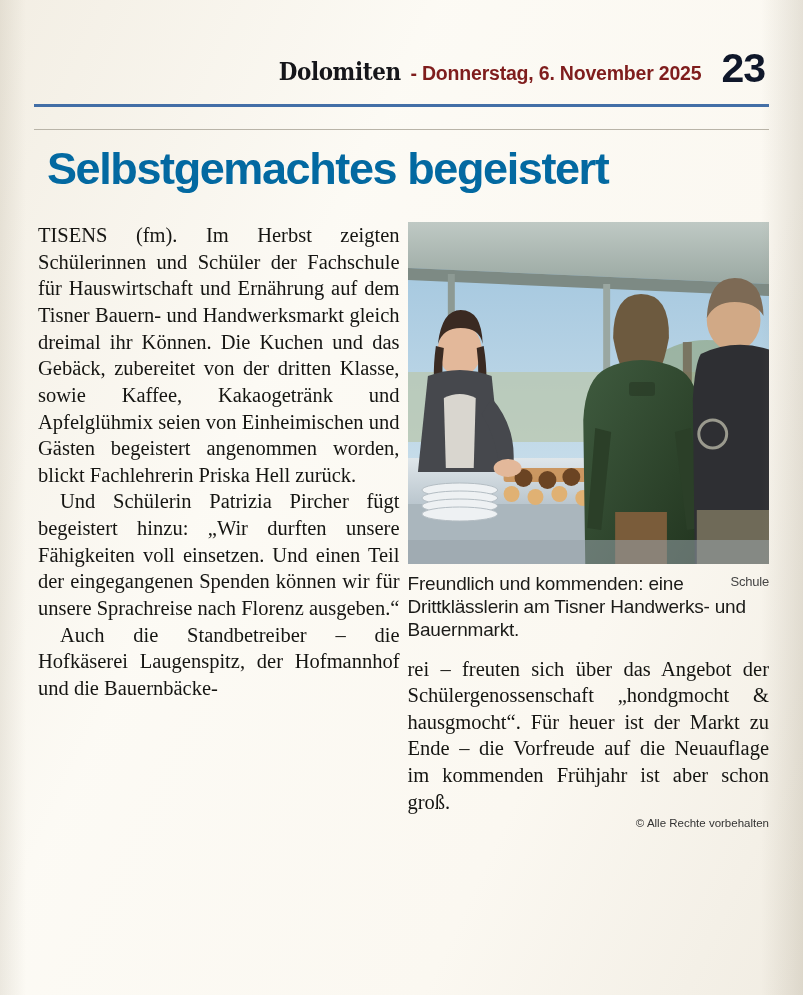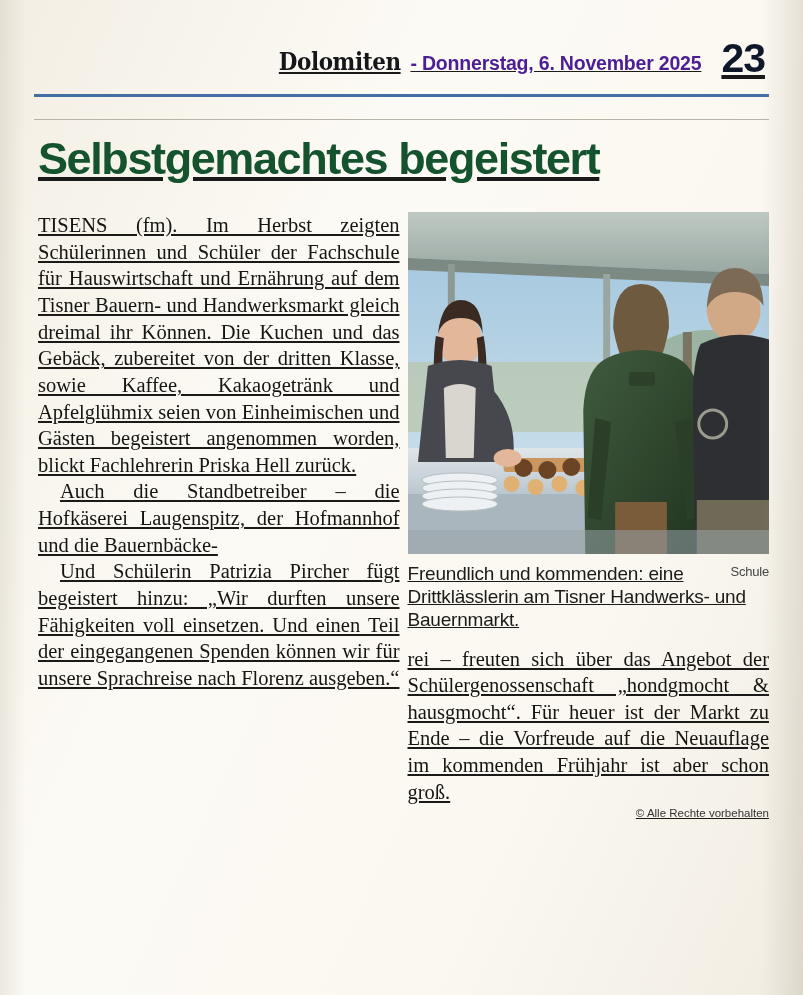--- a/index.html
+++ b/index.html
@@ -19,23 +19,22 @@
   .paper {
     position: absolute;
     inset: 0;
     background:
       linear-gradient(115deg, rgba(241,236,225,0.85) 0%, rgba(253,251,246,0.2) 35%, rgba(250,246,238,0.5) 70%, rgba(238,233,222,0.8) 100%),
       #fcfaf4;
   }
   .page {
     position: absolute;
     inset: 0;
-    padding: 4px 34px;
+    padding: 14px 34px;
     box-sizing: border-box;
-    text-decoration: underline;
   }
 
   
   .masthead {
     position: relative;
     height: 96px;
   }
   .masthead-inner {
     display: flex;
     align-items: flex-end;
@@ -52,21 +51,21 @@
     color: #15161a;
     transform: scaleX(0.86);
     transform-origin: right bottom;
     white-space: nowrap;
     font-style: normal;
   }
   .masthead-date {
     font-family: "Liberation Sans", sans-serif;
     font-weight: bold;
     font-size: 19.5px;
-    color: #4c1d95;
+    color: #7f1d1d;
     white-space: nowrap;
     letter-spacing: -0.2px;
     padding-bottom: 1px;
   }
   .page-number {
     font-family: "Liberation Sans", sans-serif;
     font-weight: bold;
     font-size: 41px;
     line-height: 0.82;
     color: #0f172a;
@@ -85,23 +84,23 @@
     background: #b9b4a8;
   }
 
   
   .headline {
     font-family: "Liberation Sans", sans-serif;
     font-weight: bold;
     font-size: 45px;
     line-height: 1.02;
     letter-spacing: -1.4px;
-    color: #14532d;
+    color: #0369a1;
     margin-top: 36px;
-    margin-left: 4px;
+    margin-left: 13px;
   }
   .subhead {
     font-family: "Liberation Sans", sans-serif;
     font-size: 21.5px;
     line-height: 1.12;
     margin-top: 13px;
     margin-left: 4px;
     color: #15150f;
     letter-spacing: -0.3px;
   }
@@ -211,22 +210,22 @@
     <div class="rule-blue"></div>
     <div class="rule-gray"></div>
   </div>
 
   <h1 class="headline">Selbstgemachtes begeistert</h1>
 
   <div class="body-area">
 
     <div class="col">
       <p>TISENS (fm). Im Herbst zeigten Schülerinnen und Schüler der Fachschule für Hauswirtschaft und Ernährung auf dem Tisner Bauern- und Handwerksmarkt gleich dreimal ihr Können. Die Kuchen und das Gebäck, zubereitet von der dritten Klasse, sowie Kaffee, Kakaogetränk und Apfelglühmix seien von Einheimischen und Gästen begeistert angenommen worden, blickt Fachlehrerin Priska Hell zurück.</p>
+      <p>Und Schülerin Patrizia Pircher fügt begeistert hinzu: „Wir durften unsere Fähigkeiten voll einsetzen. Und einen Teil der eingegangenen Spenden können wir für unsere Sprachreise nach Florenz ausgeben.“</p>
       <p>Auch die Standbetreiber – die Hofkäserei Laugenspitz, der Hofmannhof und die Bauernbäcke-</p>
-      <p>Und Schülerin Patrizia Pircher fügt begeistert hinzu: „Wir durften unsere Fähigkeiten voll einsetzen. Und einen Teil der eingegangenen Spenden können wir für unsere Sprachreise nach Florenz ausgeben.“</p>
     </div>
 
     <div class="col">
 
       <div class="photo">
         <svg viewBox="0 0 363 342" preserveAspectRatio="none" aria-hidden="true">
           <defs>
             <linearGradient id="sky" x1="0" y1="0" x2="0" y2="1">
               <stop offset="0%" stop-color="#9fc4dd"></stop>
               <stop offset="100%" stop-color="#d6e6ef"></stop>

